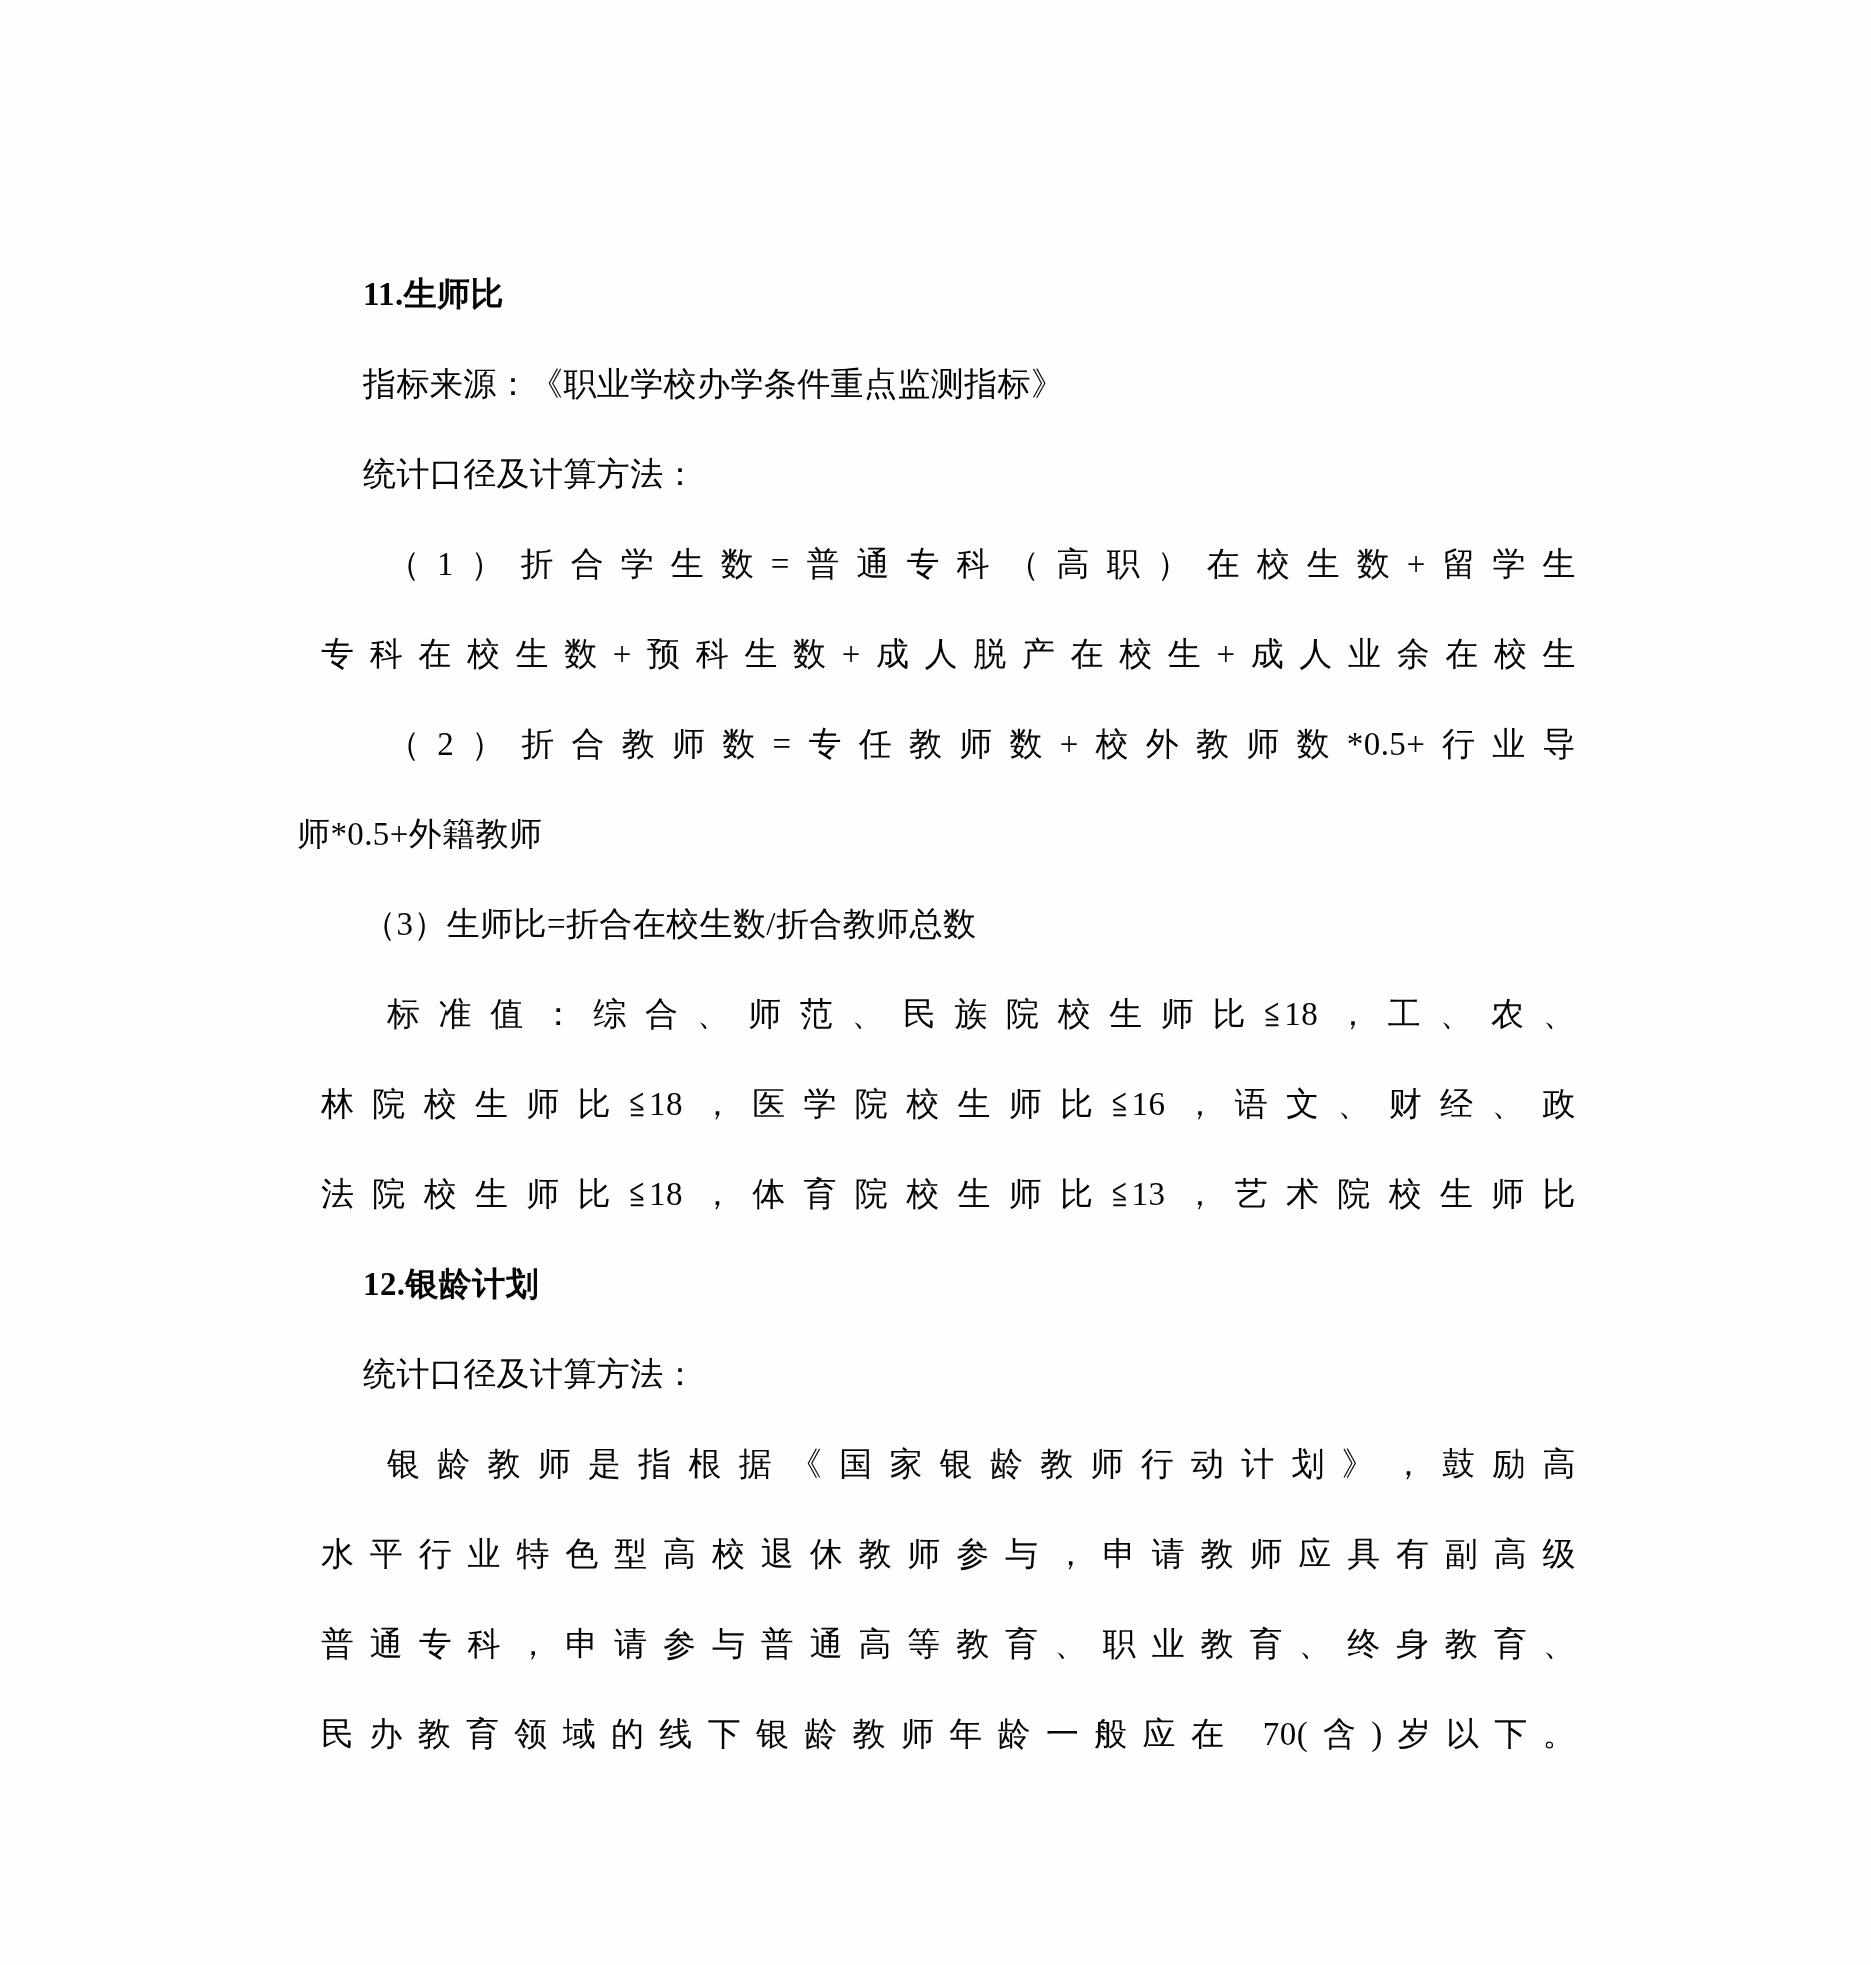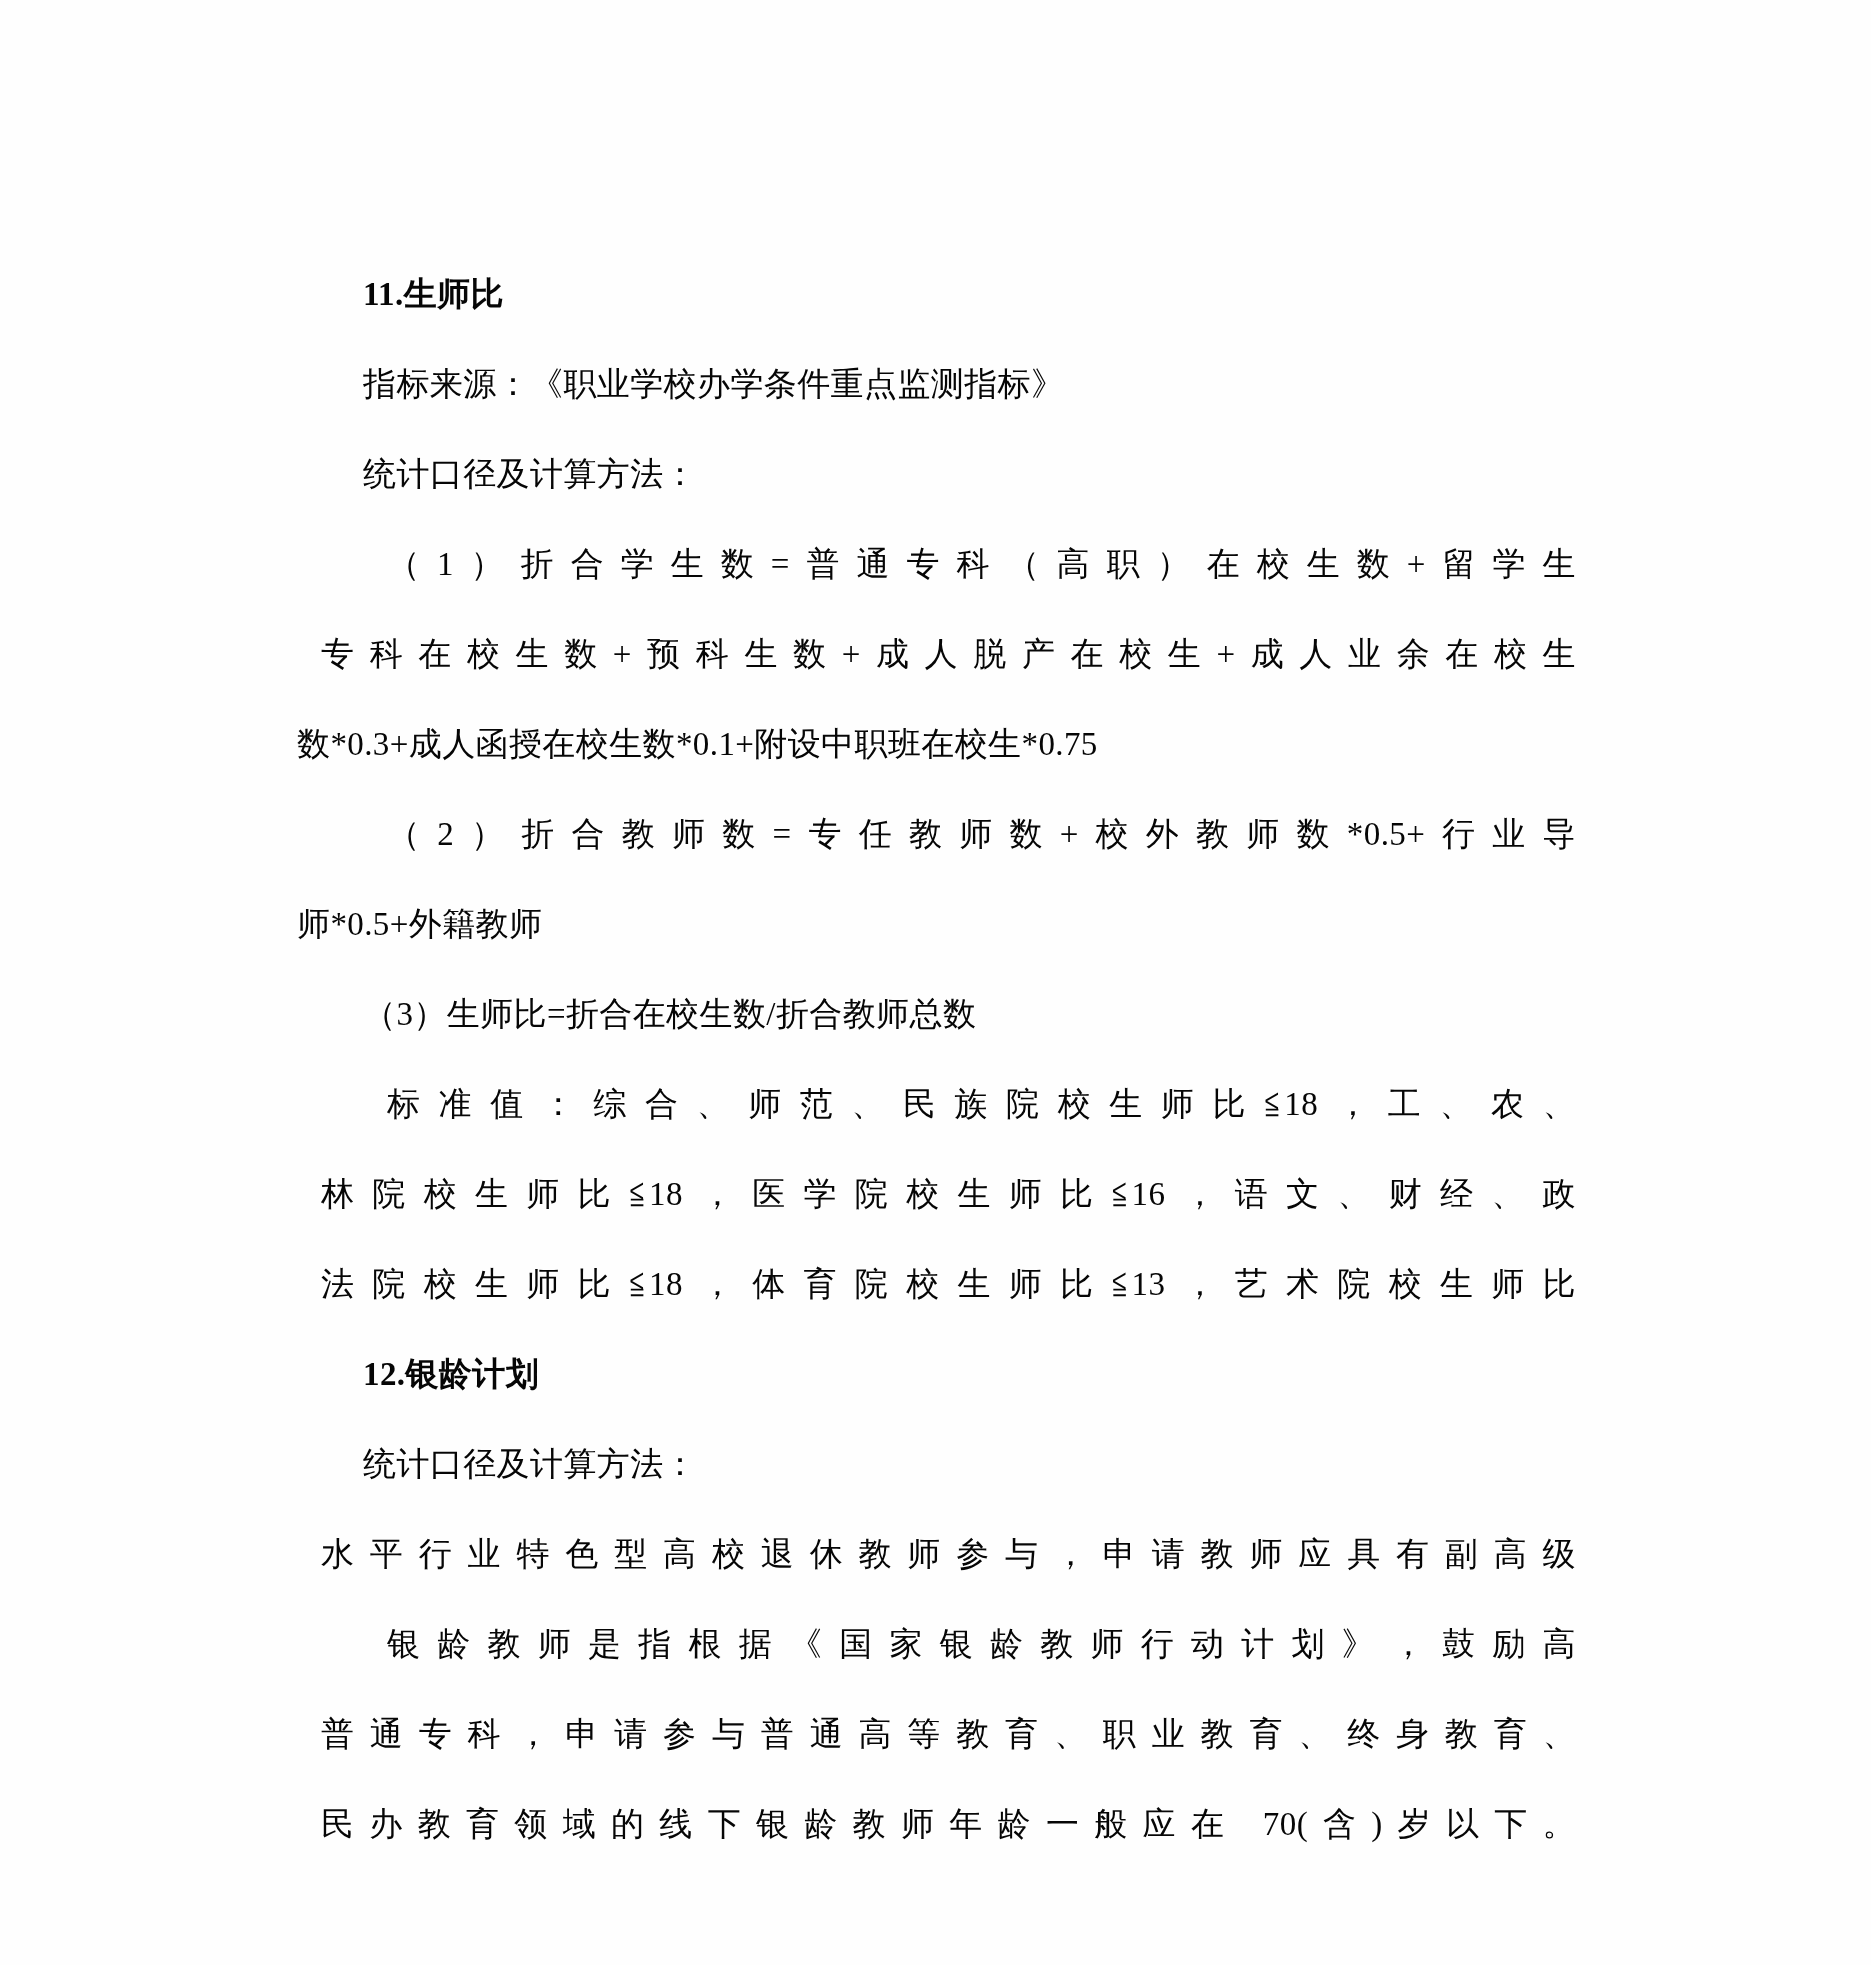--- a/index.html
+++ b/index.html
@@ -43,30 +43,29 @@
 </head>
 <body>
 
 <div class="page">
   <div class="body-text">
     <div class="line indent heading">11.生师比</div>
     <div class="line indent">指标来源：《职业学校办学条件重点监测指标》</div>
     <div class="line indent">统计口径及计算方法：</div>
     <div class="line indent fill">（1）折合学生数=普通专科（高职）在校生数+留学生</div>
     <div class="line fill">专科在校生数+预科生数+成人脱产在校生+成人业余在校生</div>
-    <div class="line">数*0.3+成人函授在校生数*0.1+附设中职班在校生*0.75</div>
     <div class="line indent fill">（2）折合教师数=专任教师数+校外教师数*0.5+行业导</div>
     <div class="line">师*0.5+外籍教师</div>
     <div class="line indent">（3）生师比=折合在校生数/折合教师总数</div>
     <div class="line indent fill">标准值：综合、师范、民族院校生师比≦18，工、农、</div>
     <div class="line fill">林院校生师比≦18，医学院校生师比≦16，语文、财经、政</div>
     <div class="line fill">法院校生师比≦18，体育院校生师比≦13，艺术院校生师比</div>
     <div class="line indent heading">12.银龄计划</div>
     <div class="line indent">统计口径及计算方法：</div>
+    <div class="line indent fill">银龄教师是指根据《国家银龄教师行动计划》，鼓励高</div>
     <div class="line fill">水平行业特色型高校退休教师参与，申请教师应具有副高级</div>
-    <div class="line indent fill">银龄教师是指根据《国家银龄教师行动计划》，鼓励高</div>
     <div class="line fill">普通专科，申请参与普通高等教育、职业教育、终身教育、</div>
     <div class="line fill">民办教育领域的线下银龄教师年龄一般应在 70(含)岁以下。</div>
 
   </div>
 
 </div>
 
 
 </body></html>

